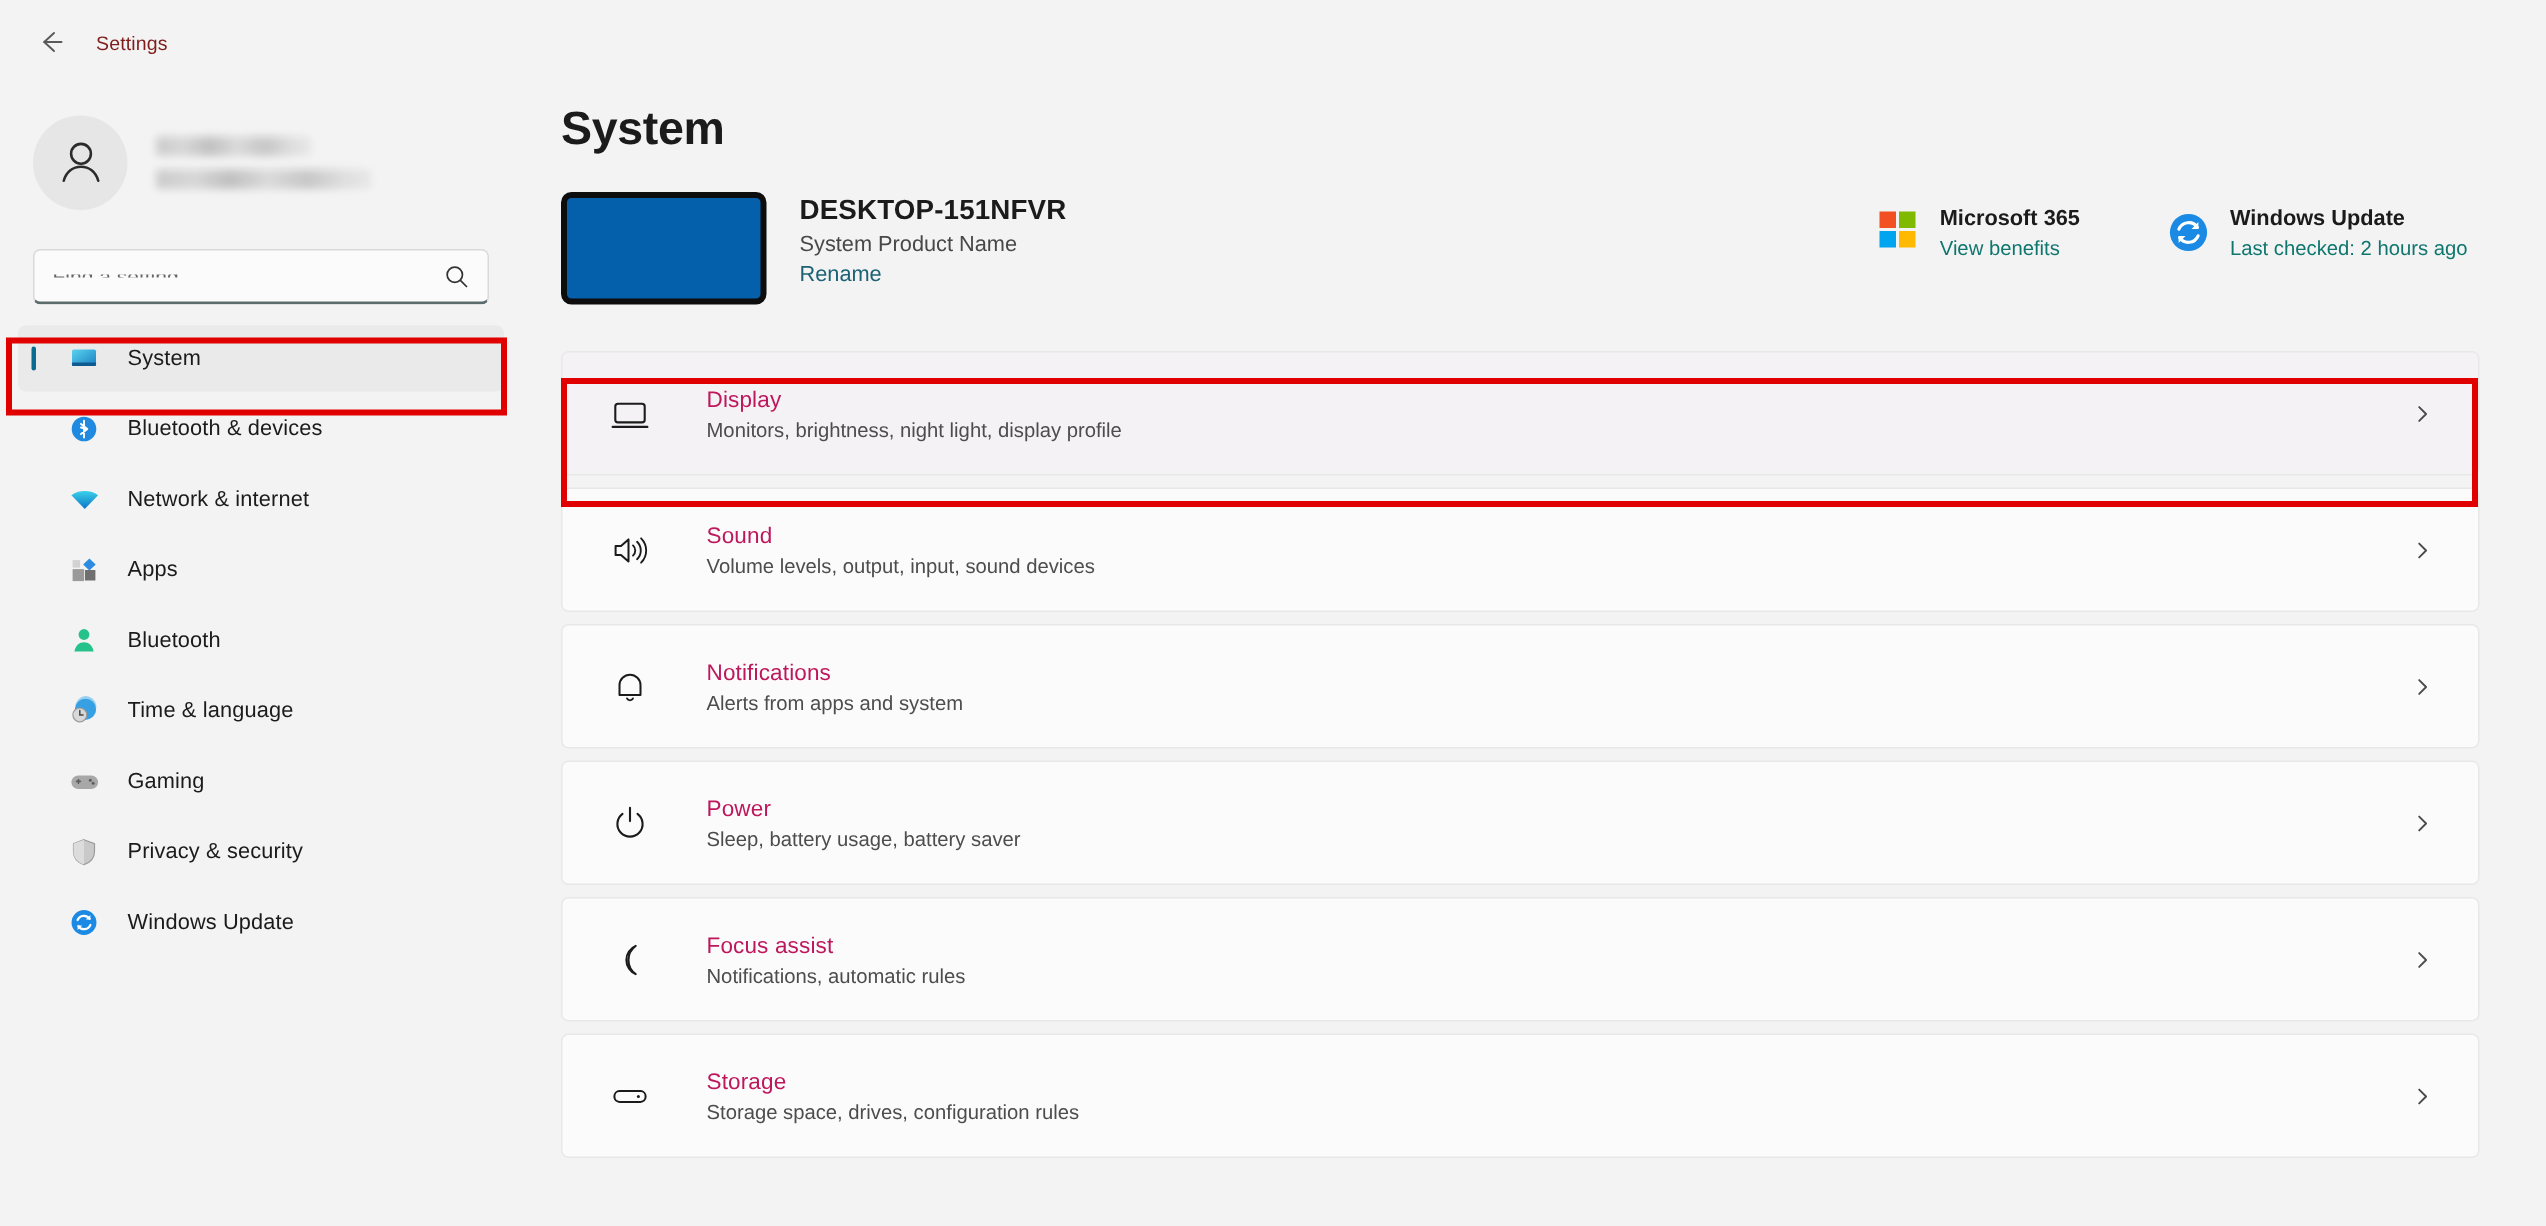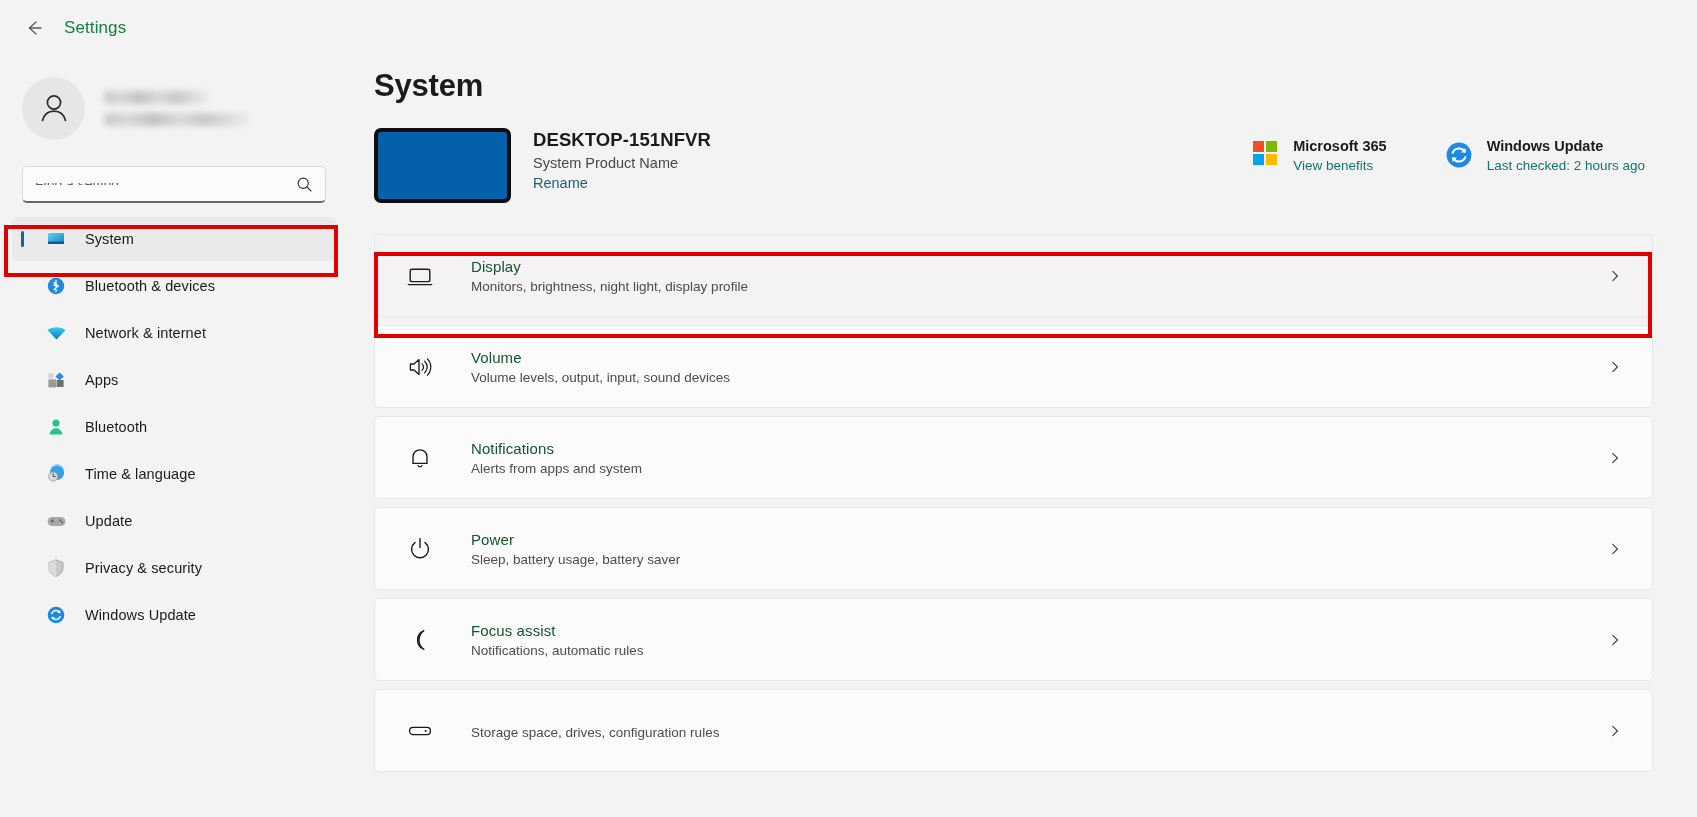--- a/index.html
+++ b/index.html
@@ -26,22 +26,22 @@
     flex: 0 0 56px;
   }
   .back-btn {
     width: 36px; height: 36px;
     display: flex; align-items: center; justify-content: center;
     border-radius: 4px;
     color: #5a5a5a;
   }
   .back-btn svg { display: block; }
   .app-title {
-    font-size: 17px;
-    color: #15803d;
+    font-size: 13px;
+    color: #7f1d1d;
     margin-left: 12px;
     letter-spacing: .1px;
     text-align: right;
   }
 
   
   .body { display: flex; flex: 1 1 auto; min-height: 0; }
 
   
   .sidebar {
@@ -187,21 +187,21 @@
   }
   .card.highlight { background: #f4f2f4; }
   .card-icon {
     width: 30px; flex: 0 0 30px;
     display: flex; align-items: center; justify-content: center;
     color: #1b1b1b;
     margin-right: 36px;
   }
   .card-icon svg { display: block; }
   .card-text { flex: 1 1 auto; min-width: 0; }
-  .card-title { font-size: 15px; color: #14532d; letter-spacing: .1px; }
+  .card-title { font-size: 15px; color: #be185d; letter-spacing: .1px; }
   .card-sub { font-size: 13.5px; color: #4d4d4d; margin-top: 4px; }
   .card-chev { color: #4a4a4a; display: flex; align-items: center; margin-right: 4px; }
 
   
   .annot {
     position: absolute;
     border: 4px solid #e00000;
     pointer-events: none;
     z-index: 40;
   }
@@ -331,21 +331,21 @@
         <div class="nav-item">
           <span class="nav-icon">
             <svg width="21" height="20" viewBox="0 0 21 20" aria-hidden="true">
               <rect x="1.6" y="6" width="17.8" height="9" rx="4.5" fill="#a8a8a8"></rect>
               <rect x="4.5" y="9.4" width="3.6" height="1.1" rx=".55" fill="#5c5c5c"></rect>
               <rect x="5.75" y="8.2" width="1.1" height="3.6" rx=".55" fill="#5c5c5c"></rect>
               <circle cx="14.2" cy="9.2" r="1" fill="#5c5c5c"></circle>
               <circle cx="16.1" cy="11.2" r="1" fill="#5c5c5c"></circle>
             </svg>
           </span>
-          <span class="nav-label">Update</span>
+          <span class="nav-label">Gaming</span>
         </div>
 
 
         <div class="nav-item">
           <span class="nav-icon">
             <svg width="20" height="20" viewBox="0 0 20 20" aria-hidden="true">
               <path d="M10 1.8 L17 4.4 V9.6 C17 14 14 17 10 18.4 C6 17 3 14 3 9.6 V4.4 Z" fill="#c9c9c9" stroke="#9b9b9b" stroke-width=".8"></path>
               <path d="M10 1.8 L10 18.4 C6 17 3 14 3 9.6 V4.4 Z" fill="#dcdcdc"></path>
             </svg>
           </span>
@@ -439,21 +439,21 @@
         <div class="card">
           <span class="card-icon">
             <svg width="26" height="26" viewBox="0 0 26 26" fill="none" aria-hidden="true">
               <path d="M3.4 10 H7 L12 5.6 V20.4 L7 16 H3.4 Z" stroke="#1b1b1b" stroke-width="1.35" stroke-linejoin="round"></path>
               <path d="M15 9.6 A4.6 4.6 0 0 1 15 16.4" stroke="#1b1b1b" stroke-width="1.25" fill="none" stroke-linecap="round"></path>
               <path d="M17.7 7.2 A8 8 0 0 1 17.7 18.8" stroke="#1b1b1b" stroke-width="1.25" fill="none" stroke-linecap="round"></path>
               <path d="M20.4 4.9 A11.4 11.4 0 0 1 20.4 21.1" stroke="#1b1b1b" stroke-width="1.25" fill="none" stroke-linecap="round"></path>
             </svg>
           </span>
           <span class="card-text">
-            <span class="card-title" style="display:block">Volume</span>
+            <span class="card-title" style="display:block">Sound</span>
             <span class="card-sub" style="display:block">Volume levels, output, input, sound devices</span>
           </span>
           <span class="card-chev">
             <svg width="14" height="14" viewBox="0 0 14 14" fill="none" aria-hidden="true">
               <path d="M4.8 2.4 L9.4 7 L4.8 11.6" stroke="#4a4a4a" stroke-width="1.25" stroke-linecap="round" stroke-linejoin="round"></path>
             </svg>
           </span>
         </div>
 
         <div class="card">
@@ -510,20 +510,21 @@
         </div>
 
         <div class="card">
           <span class="card-icon">
             <svg width="26" height="26" viewBox="0 0 26 26" fill="none" aria-hidden="true">
               <rect x="2.6" y="9.4" width="20.8" height="7.2" rx="3.4" stroke="#1b1b1b" stroke-width="1.35"></rect>
               <circle cx="18.6" cy="13" r="1" fill="#1b1b1b"></circle>
             </svg>
           </span>
           <span class="card-text">
+            <span class="card-title" style="display:block">Storage</span>
             <span class="card-sub" style="display:block">Storage space, drives, configuration rules</span>
           </span>
           <span class="card-chev">
             <svg width="14" height="14" viewBox="0 0 14 14" fill="none" aria-hidden="true">
               <path d="M4.8 2.4 L9.4 7 L4.8 11.6" stroke="#4a4a4a" stroke-width="1.25" stroke-linecap="round" stroke-linejoin="round"></path>
             </svg>
           </span>
         </div>
 
       </div>

